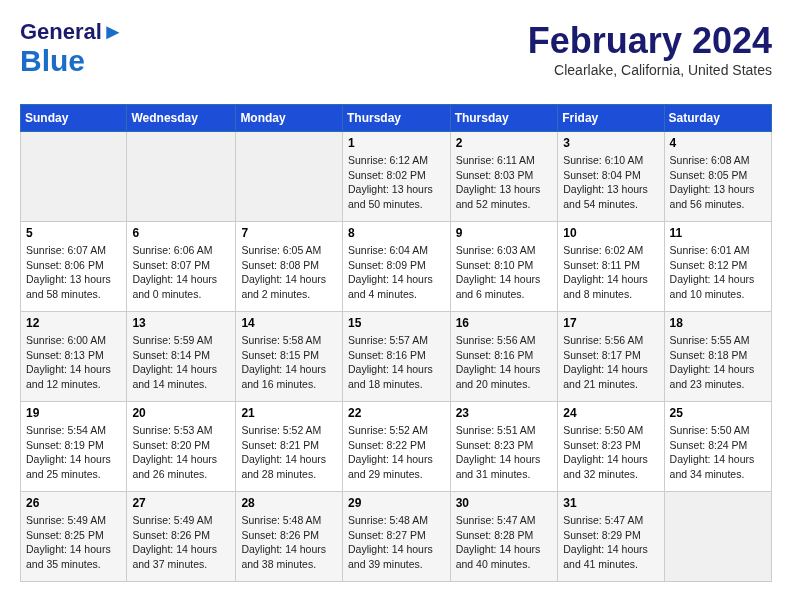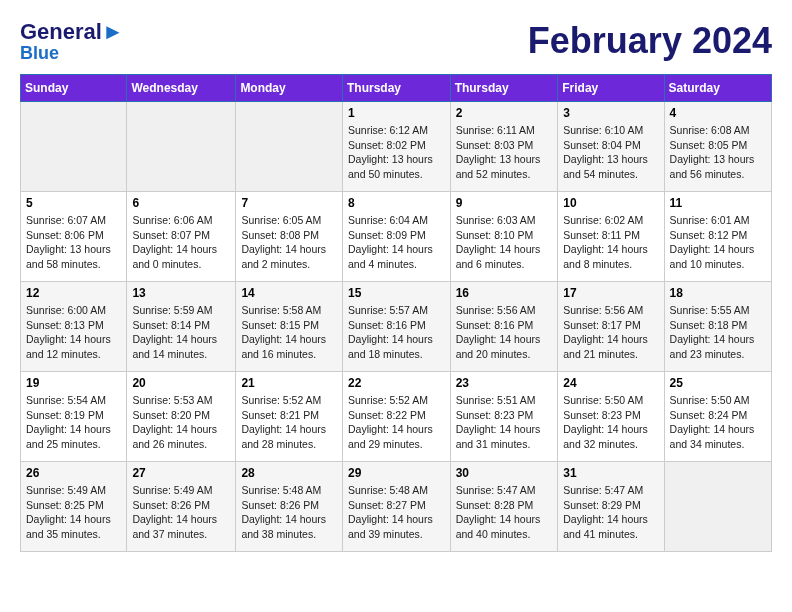--- a/index.html
+++ b/index.html
@@ -7,21 +7,21 @@
       font-family: Arial, sans-serif;
       background: #fff;
       width: 792px;
       min-height: 612px;
       padding: 20px;
     }
     .header {
       display: flex;
       justify-content: space-between;
       align-items: flex-start;
-      margin-bottom: 10px;
+      margin-bottom: 26px;
     }
     .logo {
       display: flex;
       align-items: center;
     }
     .logo-text {
       font-size: 22px;
       font-weight: bold;
       color: #1a1a6e;
       line-height: 1.1;
@@ -40,21 +40,21 @@
     .location {
       font-size: 14px;
       color: #333;
     }
     table {
       width: 100%;
       border-collapse: collapse;
       font-size: 11px;
     }
     thead tr th {
-      background-color: #6d28d9;
+      background-color: #1d4ed8;
       color: #fff;
       padding: 6px 4px;
       text-align: left;
       font-size: 12px;
       font-weight: bold;
       border: 1px solid #2a6db5;
     }
     tbody tr td {
       border: 1px solid #ccc;
       vertical-align: top;
@@ -84,25 +84,26 @@
   </style>
 </head>
 <body>
 
 <div class="header">
   <div class="logo">
     <div>
       <div style="display:flex;align-items:center;">
         <span class="logo-text">General<span>►</span></span>
       </div>
-      <div class="logo-text" style="color:#1a6ec7;font-size:18px;">Blue</div>
+      <div class="logo-text" style="color:#1a6ec7;font-size:30px;">Blue</div>
     </div>
   </div>
   <div class="title-block">
     <div class="month-title">February 2024</div>
+    <div class="location">Clearlake, California, United States</div>
   </div>
 </div>
 
 <table>
   <thead>
     <tr>
     <th>Sunday</th>
         <th>Wednesday</th>
         <th>Monday</th>
         <th>Thursday</th>

